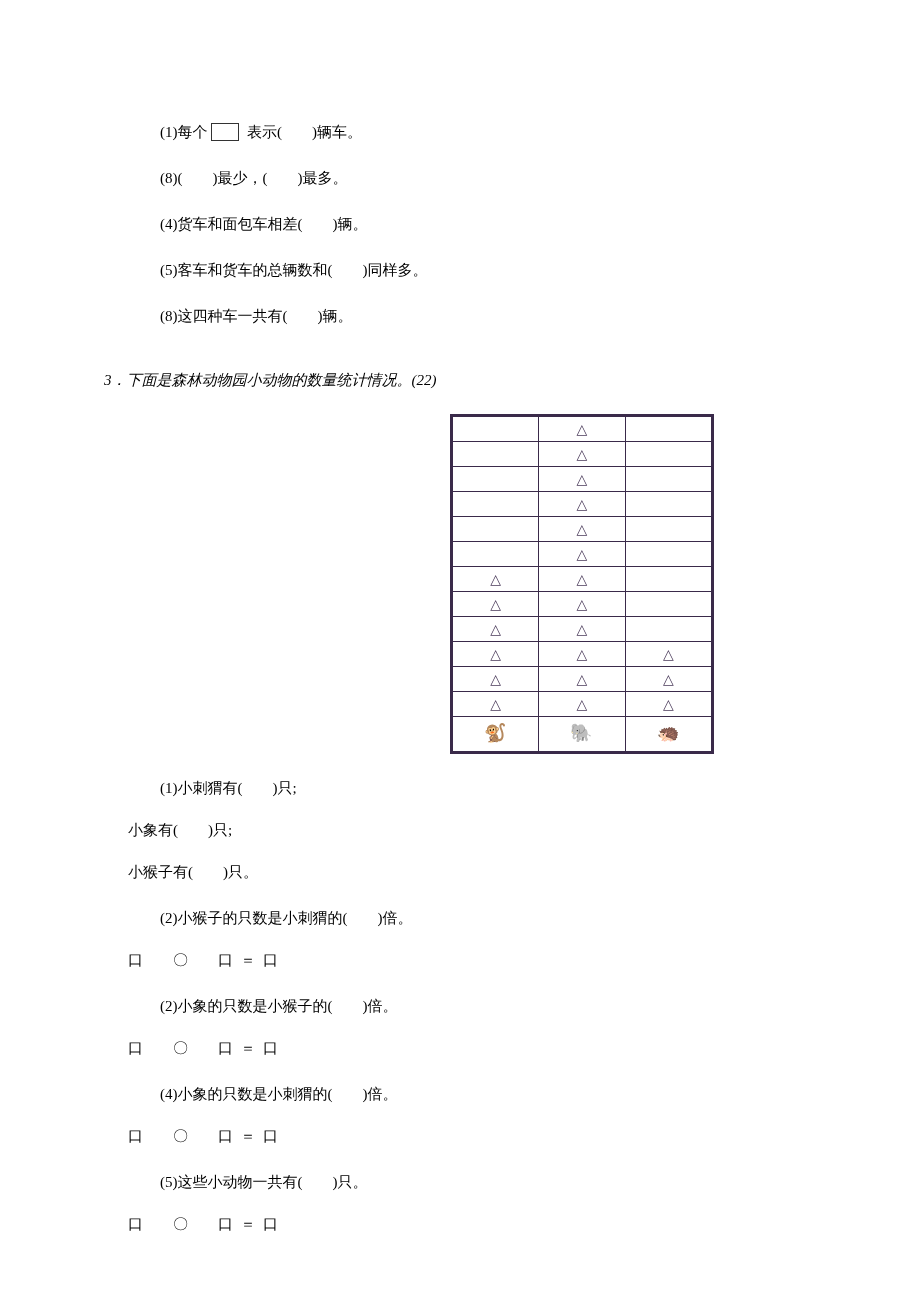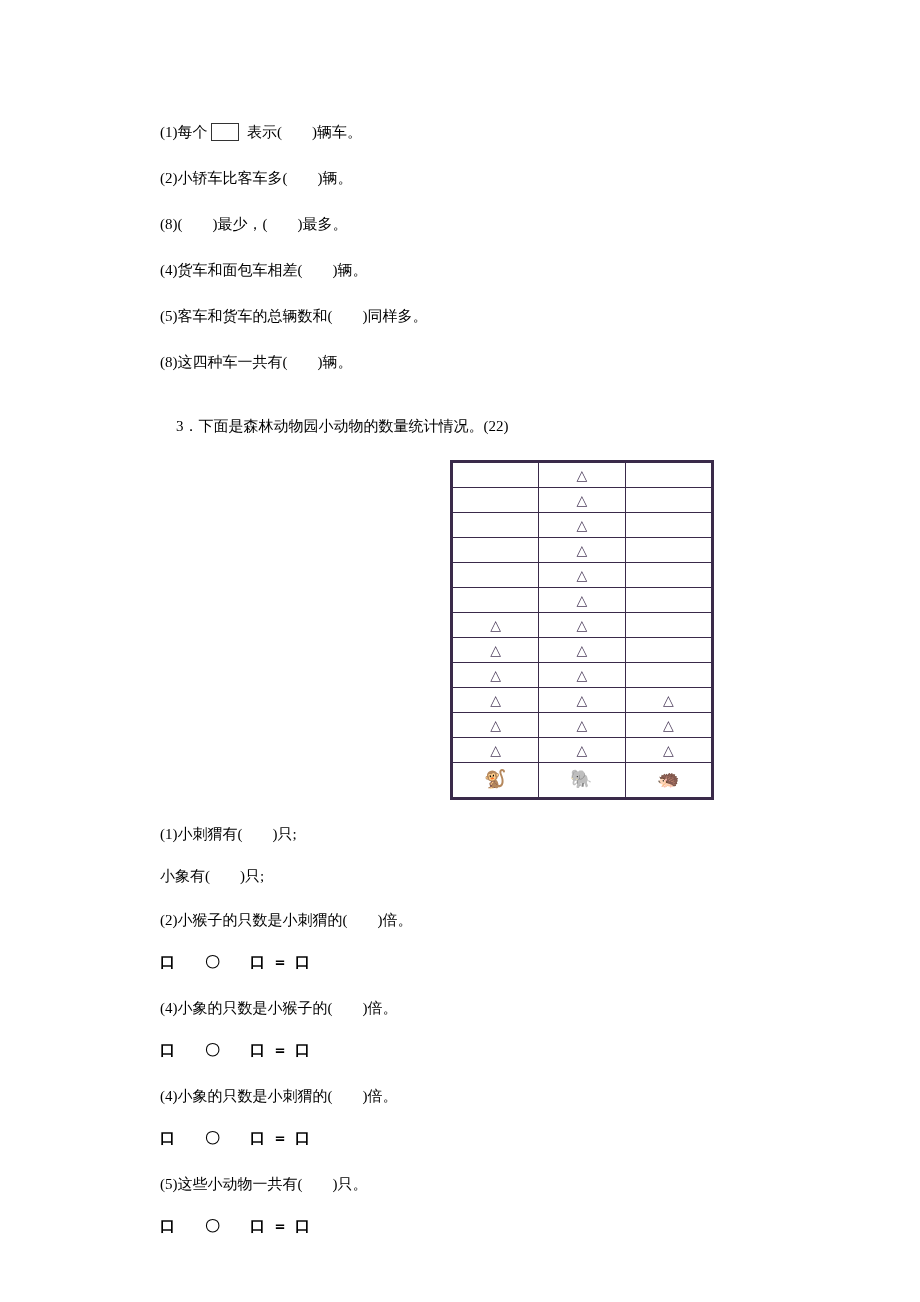--- a/index.html
+++ b/index.html
@@ -9,22 +9,22 @@
     background: #fff;
     width: 920px;
     margin: 0;
     padding: 0;
     line-height: 1.6;
   }
   .page {
     padding: 100px 60px 60px 60px;
   }
   .indent-1 { margin-left: 100px; margin-top: 20px; }
-  .indent-q { margin-left: 116px; }
-  .indent-sub { margin-left: 100px; }
+  .indent-q { margin-left: 44px; font-style: italic; }
+  .indent-sub { margin-left: 68px; }
   .line { margin-bottom: 22px; }
   .line-sub { margin-bottom: 18px; }
   .line-eq { margin-bottom: 22px; margin-top: 8px; }
   .box-icon {
     display: inline-block;
     width: 26px;
     height: 16px;
     border: 1px solid #333;
     vertical-align: middle;
     margin-right: 4px;
@@ -56,34 +56,33 @@
     color: #4a3a5a;
     line-height: 1;
   }
   .animal-icon {
     display: inline-block;
     font-size: 18px;
     line-height: 1;
     color: #3a2a4a;
     font-family: sans-serif;
   }
-  .eq-sym { letter-spacing: 0.5em; font-weight: bold; }
+  .eq-sym { letter-spacing: 0.5em; }
 </style>
 </head>
 <body>
 
 <div class="page">
 
   <div class="indent-1 line">
     <span>(1)每个</span>
     <span class="box-icon"></span>
     <span> 表示(　　)辆车。</span>
   </div>
 
-  <div class="indent-1 line">(2)小轿车比客车多(　　)辆。</div>
   <div class="indent-1 line">(8)(　　)最少，(　　)最多。</div>
   <div class="indent-1 line">(4)货车和面包车相差(　　)辆。</div>
   <div class="indent-1 line">(5)客车和货车的总辆数和(　　)同样多。</div>
   <div class="indent-1 line">(8)这四种车一共有(　　)辆。</div>
 
   <div style="height:18px"></div>
 
   <div class="indent-q line">3．下面是森林动物园小动物的数量统计情况。(22)</div>
 
   <div class="chart-wrap">
@@ -153,25 +152,26 @@
             <td class="icon-row"><span class="animal-icon">🐒</span></td>
             <td class="icon-row"><span class="animal-icon">🐘</span></td>
             <td class="icon-row"><span class="animal-icon">🦔</span></td>
           </tr>
         </tbody>
     </table>
   </div>
 
   <div class="indent-1 line-sub">(1)小刺猬有(　　)只;</div>
   <div class="indent-sub line-sub">小象有(　　)只;</div>
+  <div class="indent-sub line">小猴子有(　　)只。</div>
 
   <div class="indent-1 line-sub">(2)小猴子的只数是小刺猬的(　　)倍。</div>
   <div class="indent-sub line-eq eq-sym">口　〇　口＝口</div>
 
-  <div class="indent-1 line-sub">(4)小象的只数是小猴子的(　　)倍。</div>
+  <div class="indent-1 line-sub">(2)小象的只数是小猴子的(　　)倍。</div>
   <div class="indent-sub line-eq eq-sym">口　〇　口＝口</div>
 
   <div class="indent-1 line-sub">(4)小象的只数是小刺猬的(　　)倍。</div>
   <div class="indent-sub line-eq eq-sym">口　〇　口＝口</div>
 
   <div class="indent-1 line-sub">(5)这些小动物一共有(　　)只。</div>
   <div class="indent-sub line-eq eq-sym">口　〇　口＝口</div>
 
 </div>
 

